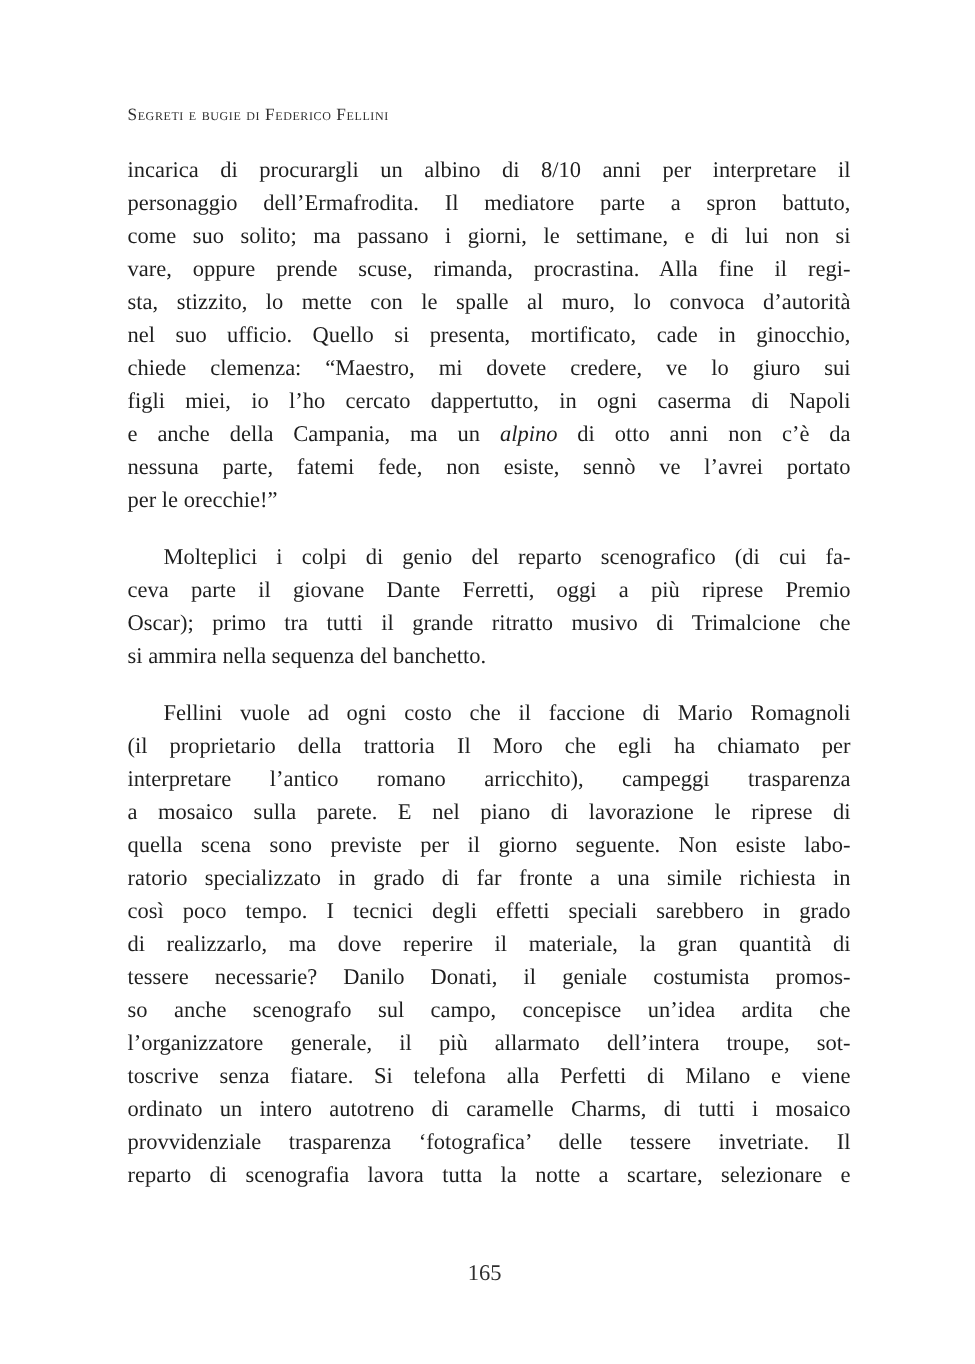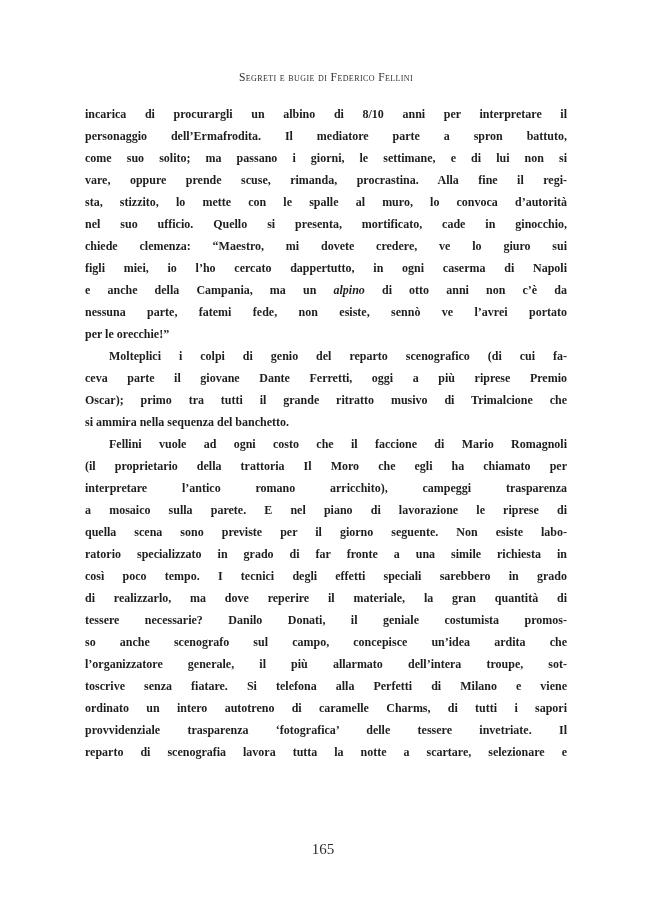--- a/index.html
+++ b/index.html
@@ -14,46 +14,46 @@
     background: #ffffff;
     font-family: "Liberation Serif", serif;
     color: #1e1e1e;
     overflow: hidden;
   }
   .running-head {
     position: absolute;
     top: 70px;
     left: 85px;
     width: 482px;
-    text-align: center;
+    text-align: left;
     font-variant: small-caps;
     font-size: 11.5px;
     line-height: 15px;
     letter-spacing: 0.4px;
     color: #2e2e2e;
   }
   .body-text {
     position: absolute;
     top: 103px;
     left: 85px;
     width: 482px;
-    font-size: 12px;
-    font-weight: bold;
+    font-size: 15px;
   }
   .line {
     height: 22px;
     line-height: 22px;
     text-align: justify;
     text-align-last: justify;
   }
   .line.end {
     text-align-last: left;
   }
   .line.ind {
     padding-left: 24px;
+    margin-top: 16px;
   }
   .it {
     font-style: italic;
   }
   .folio {
     position: absolute;
     top: 840px;
     left: 85px;
     width: 476px;
     text-align: center;
@@ -94,20 +94,20 @@
         <div class="line"><span>interpretare l’antico romano arricchito), campeggi trasparenza</span></div>
         <div class="line"><span>a mosaico sulla parete. E nel piano di lavorazione le riprese di</span></div>
         <div class="line"><span>quella scena sono previste per il giorno seguente. Non esiste labo-</span></div>
         <div class="line"><span>ratorio specializzato in grado di far fronte a una simile richiesta in</span></div>
         <div class="line"><span>così poco tempo. I tecnici degli effetti speciali sarebbero in grado</span></div>
         <div class="line"><span>di realizzarlo, ma dove reperire il materiale, la gran quantità di</span></div>
         <div class="line"><span>tessere necessarie? Danilo Donati, il geniale costumista promos-</span></div>
         <div class="line"><span>so anche scenografo sul campo, concepisce un’idea ardita che</span></div>
         <div class="line"><span>l’organizzatore generale, il più allarmato dell’intera troupe, sot-</span></div>
         <div class="line"><span>toscrive senza fiatare. Si telefona alla Perfetti di Milano e viene</span></div>
-        <div class="line"><span>ordinato un intero autotreno di caramelle Charms, di tutti i sapori</span></div>
+        <div class="line"><span>ordinato un intero autotreno di caramelle Charms, di tutti i mosaico</span></div>
         <div class="line"><span>provvidenziale trasparenza ‘fotografica’ delle tessere invetriate. Il</span></div>
         <div class="line"><span>reparto di scenografia lavora tutta la notte a scartare, selezionare e</span></div>
       </div>
     </div>
 
   <div class="folio">165</div>
 </div>
 
 </body></html>

